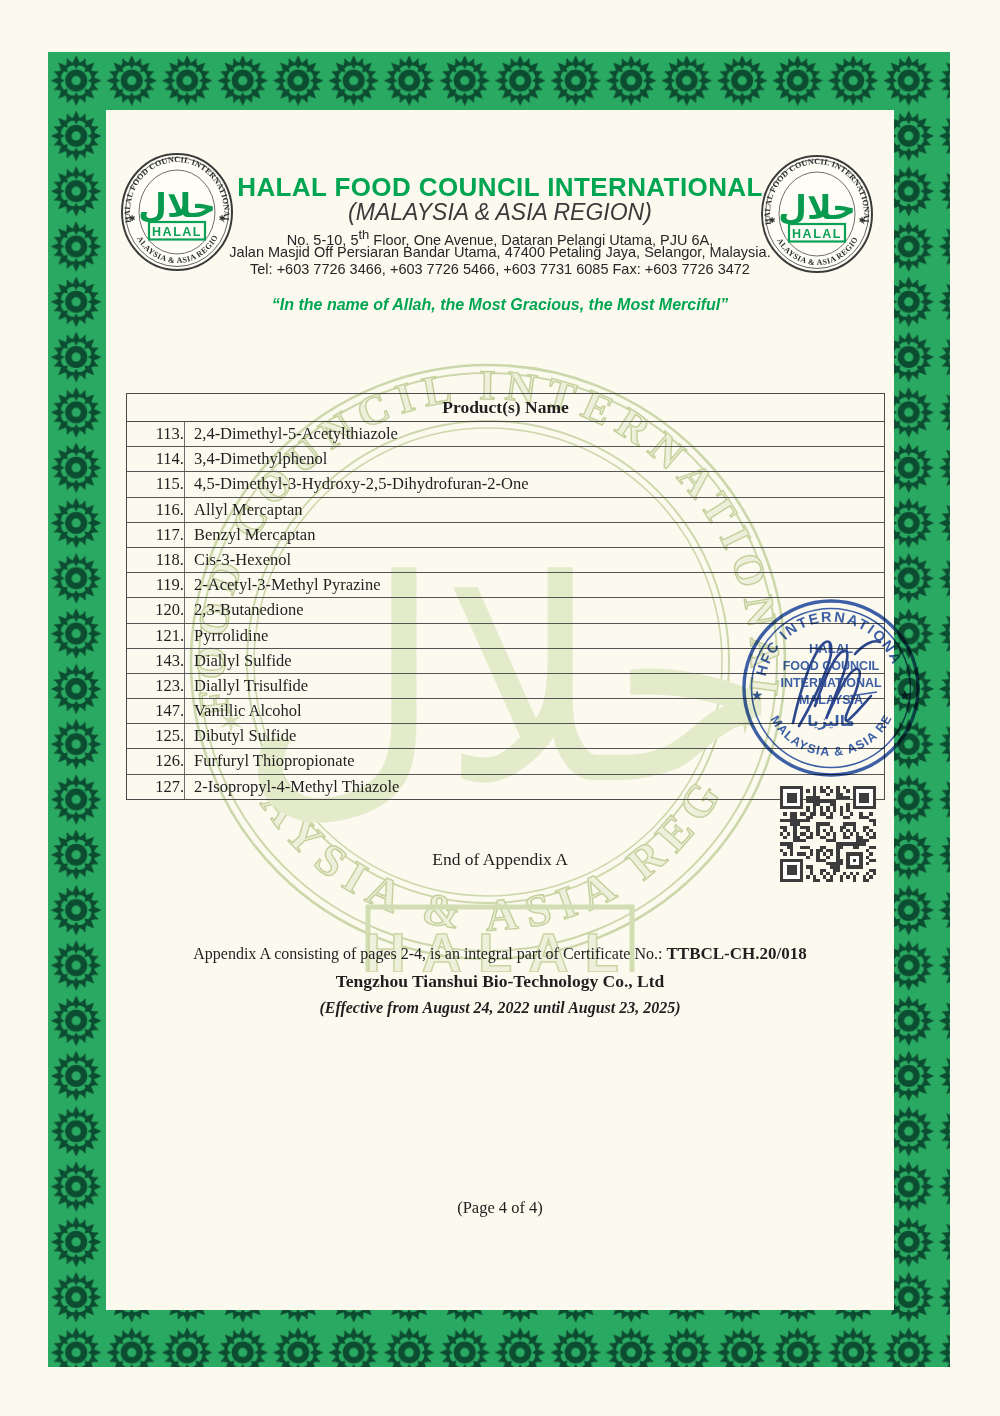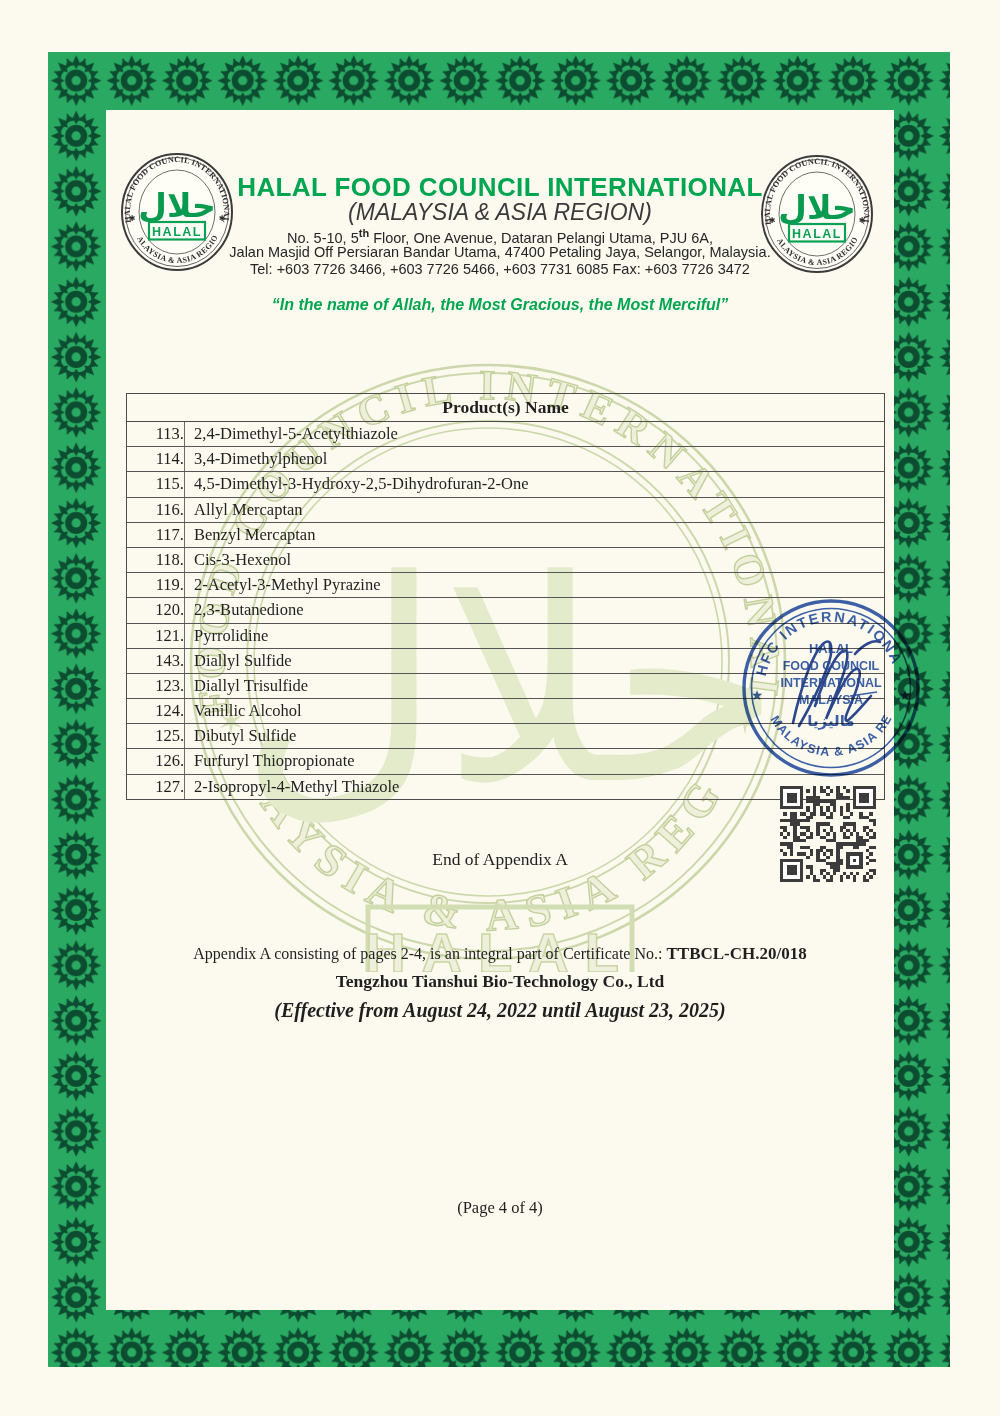--- a/index.html
+++ b/index.html
@@ -13,37 +13,37 @@
   .arabic-title{top:121px;font-family:"DejaVu Sans",sans-serif;font-size:33px;font-weight:bold;
                 color:#3f3f3f;letter-spacing:2px;}
   .org-name{top:172px;font-family:"Liberation Sans",sans-serif;font-size:26px;font-weight:bold;
             color:#00a551;letter-spacing:.4px;}
   .region{top:199px;font-family:"Liberation Sans",sans-serif;font-size:23px;font-style:italic;color:#3a3a3a;}
   .addr{font-family:"Liberation Sans",sans-serif;font-size:14.5px;color:#262626;}
   .addr1{top:227px;} .addr2{top:244px;} .tel{top:261px;} .web{top:278px;}
   .web b{font-weight:bold;}
   .bismillah{top:296px;font-family:"Liberation Sans",sans-serif;font-size:16px;font-style:italic;
              font-weight:bold;color:#00a551;}
-  sup{font-size:11px;vertical-align:super;font-weight:bold;}
+  sup{font-size:13px;vertical-align:super;}
 
   
   .ptable{left:126px;top:393px;width:757px;border:1.5px solid #4c4c4c;background:transparent;z-index:3;}
   .pthead{height:27px;line-height:27px;text-align:center;font-weight:bold;font-size:17.5px;
           border-bottom:1.5px solid #4c4c4c;}
   .trow{display:flex;height:24.2px;line-height:24.2px;font-size:16.5px;border-bottom:1.3px solid #555;}
   .trow:last-child{border-bottom:none;}
   .tno{width:58px;padding-left:7px;box-sizing:border-box;border-right:1px solid #6b6b6b;text-align:right;}
   .tname{padding-left:9px;}
 
   
   .end-note{top:849px;font-size:17.5px;z-index:3;}
   .appendix{top:944px;font-size:16px;z-index:3;}
   .appendix b{font-size:17px;}
   .company{top:971px;font-size:17.5px;font-weight:bold;z-index:3;}
-  .effective{top:999px;font-size:20px;font-weight:bold;font-style:italic;z-index:3;}
+  .effective{top:999px;font-size:16px;font-weight:bold;font-style:italic;z-index:3;}
   .pageinfo{top:1198px;font-size:16.5px;z-index:3;}
 
   
   .border-frame{left:0;top:0;z-index:1;}
   .watermark{left:178px;top:352px;z-index:2;}
   .logo{z-index:3;}
   .logo-left{left:116px;top:150px;}
   .logo-right{left:756px;top:152px;}
   .qr{left:775px;top:786px;z-index:4;}
   .stamp{left:736px;top:593px;z-index:5;mix-blend-mode:multiply;opacity:.93;}
@@ -190,21 +190,21 @@
       <span class="tno">143.</span>
       <span class="tname">Diallyl Sulfide</span>
     </div>
 
     <div class="trow">
       <span class="tno">123.</span>
       <span class="tname">Diallyl Trisulfide</span>
     </div>
 
     <div class="trow">
-      <span class="tno">124.</span>
+      <span class="tno">147.</span>
       <span class="tname">Vanillic Alcohol</span>
     </div>
 
     <div class="trow">
       <span class="tno">125.</span>
       <span class="tname">Dibutyl Sulfide</span>
     </div>
 
     <div class="trow">
       <span class="tno">126.</span>

